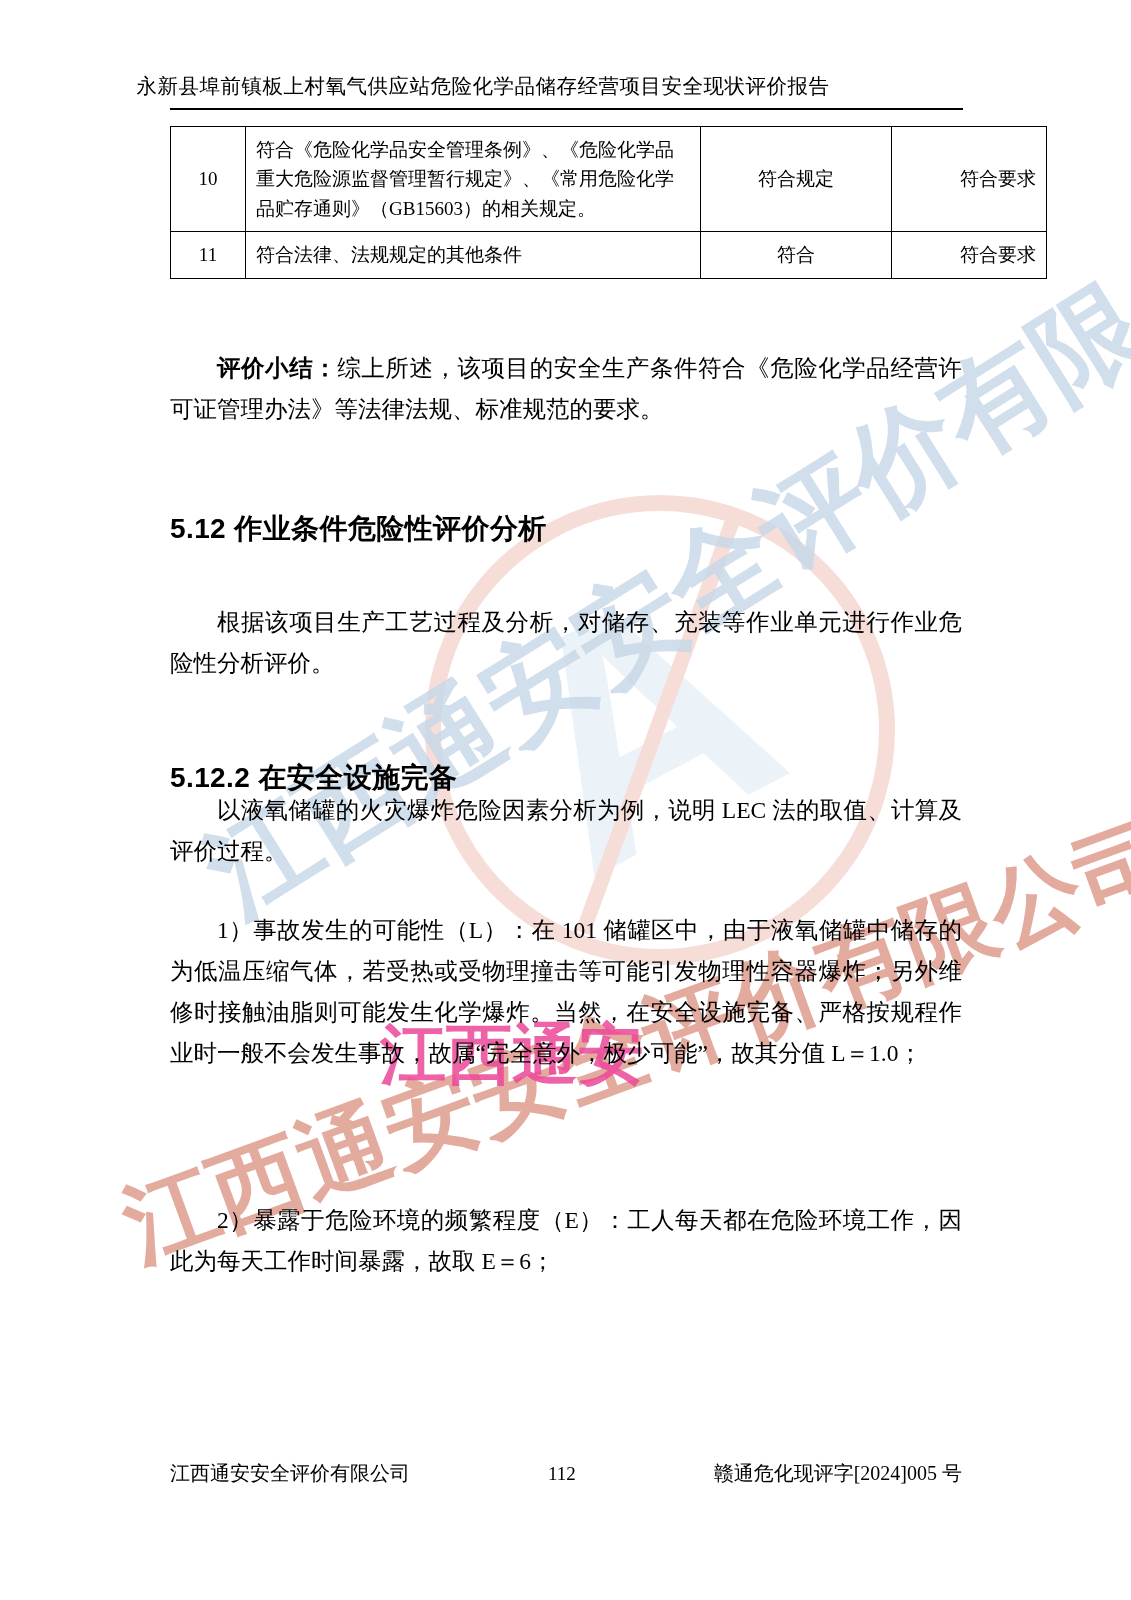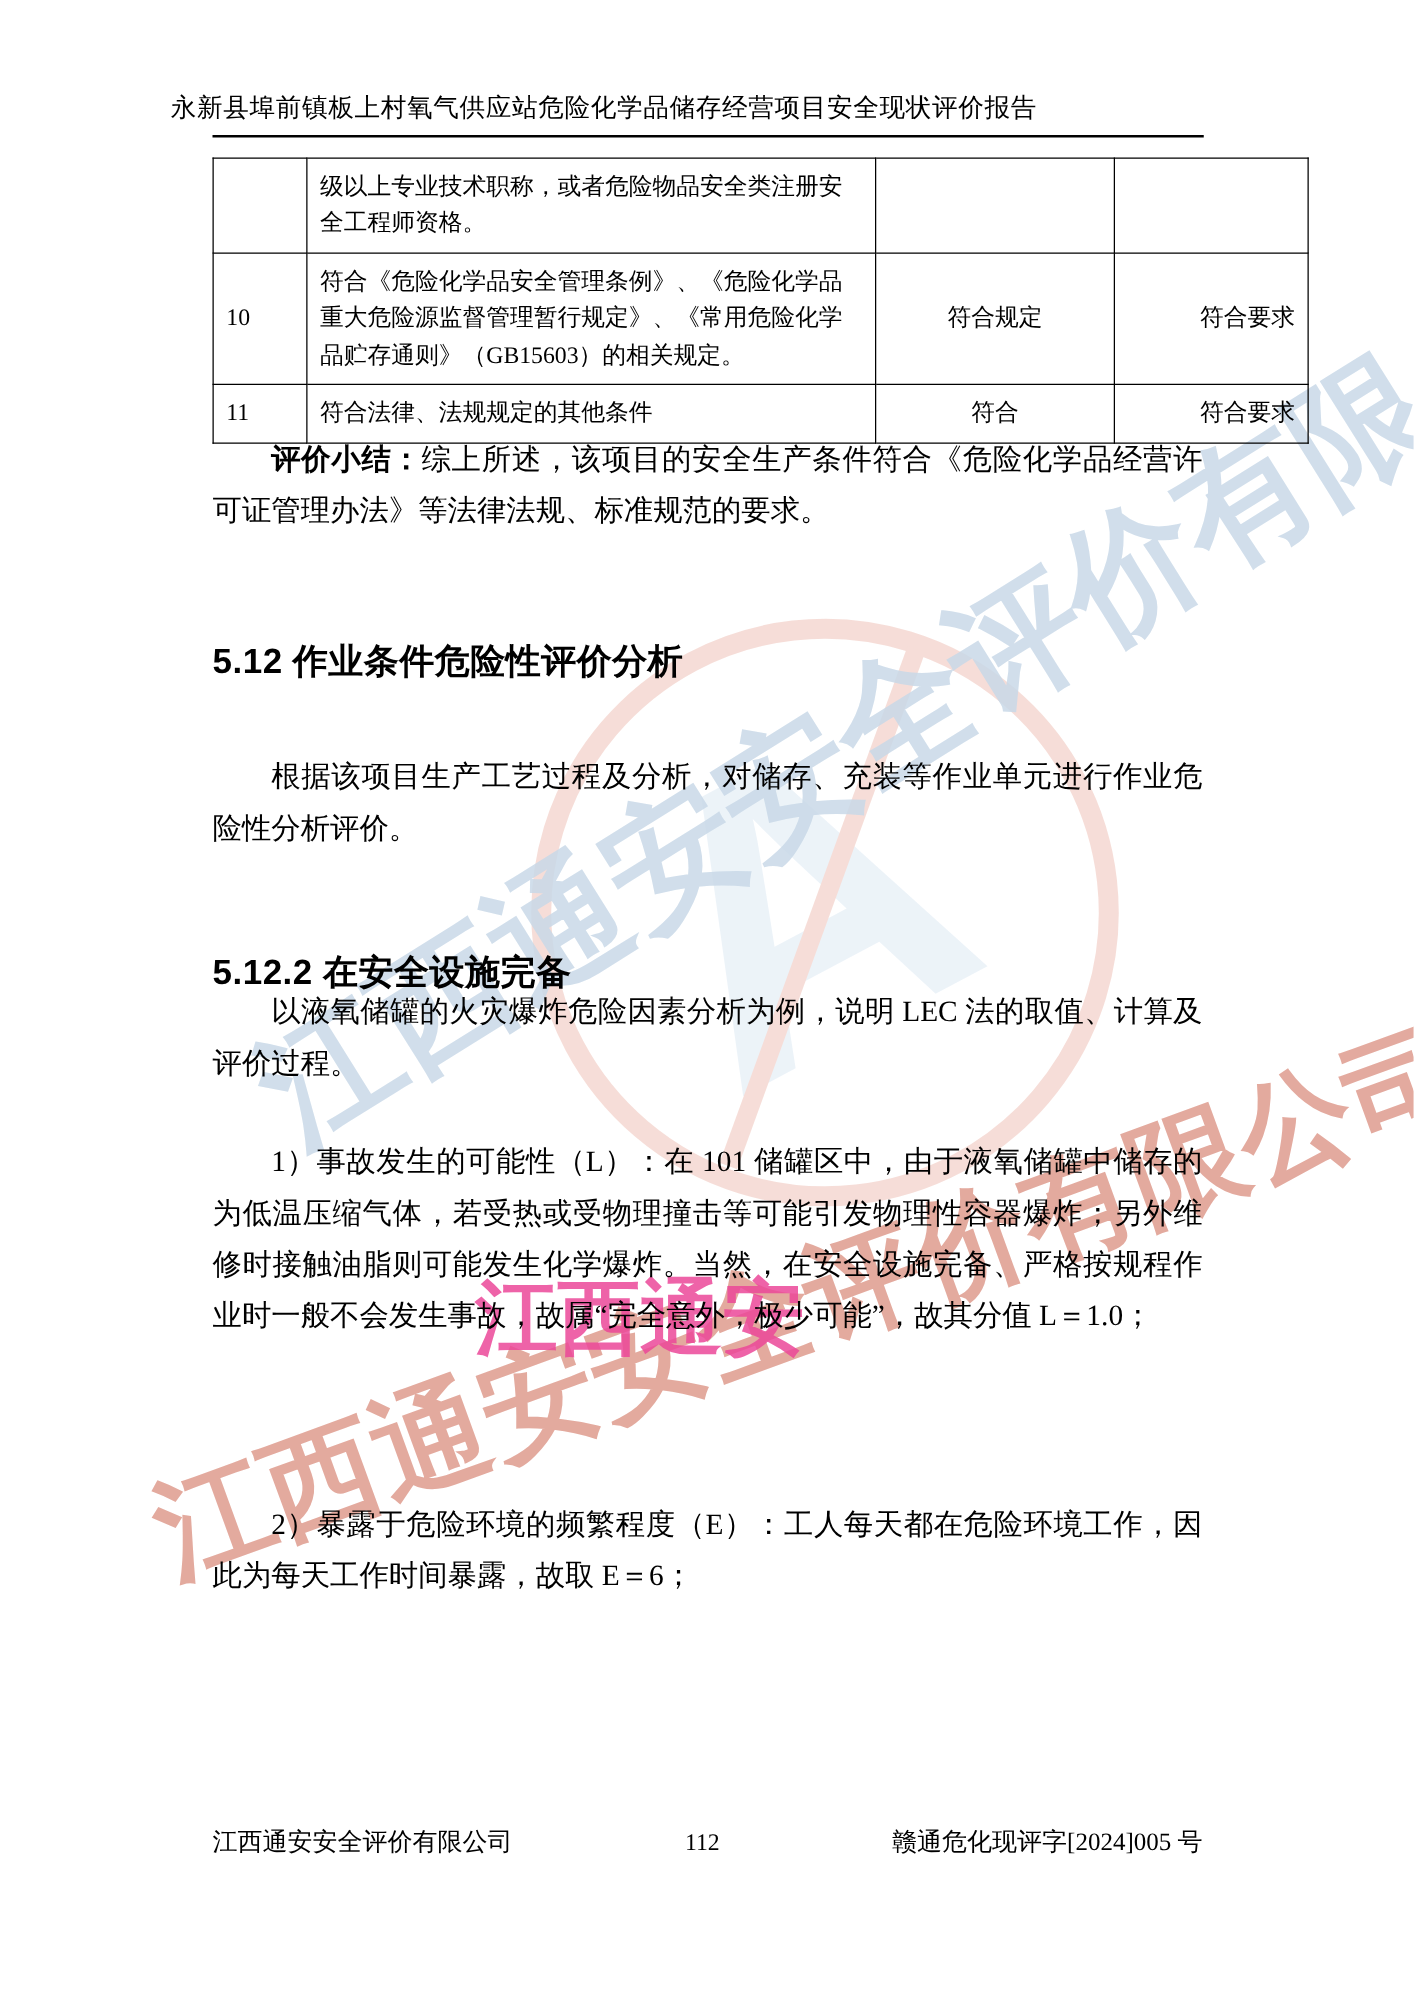--- a/index.html
+++ b/index.html
@@ -130,21 +130,21 @@
     border-collapse: collapse;
     table-layout: fixed;
   }
   .tbl td {
     border: 1.5px solid #000;
     padding: 8px 10px;
     font-size: 19px;
     line-height: 1.55;
     vertical-align: middle;
   }
-  .tbl .c-no { width: 54px; text-align: left; }
+  .tbl .c-no { width: 54px; text-align: center; }
   .tbl .c-item { width: 434px; text-align: left; }
   .tbl .c-mid { width: 170px; text-align: center; }
   .tbl .c-res { width: 134px; text-align: right; }
 
   
   .para {
     position: absolute;
     left: 170px;
     width: 792px;
     font-size: 23.5px;
@@ -193,26 +193,20 @@
   <div class="watermark wm-text2">江西通安安全评价有限公司</div>
   <div class="watermark wm-text3">江西通安</div>
 
   <div class="content">
 
     <div class="header">永新县埠前镇板上村氧气供应站危险化学品储存经营项目安全现状评价报告</div>
     <div class="header-rule"></div>
 
     <table class="tbl">
       <tbody>
-        <tr>
-          <td class="c-no"></td>
-          <td class="c-item">级以上专业技术职称，或者危险物品安全类注册安全工程师资格。</td>
-          <td class="c-mid"></td>
-          <td class="c-res"></td>
-        </tr>
         <tr>
           <td class="c-no">10</td>
           <td class="c-item">符合《危险化学品安全管理条例》、《危险化学品重大危险源监督管理暂行规定》、《常用危险化学品贮存通则》（GB15603）的相关规定。</td>
           <td class="c-mid">符合规定</td>
           <td class="c-res">符合要求</td>
         </tr>
         <tr>
           <td class="c-no">11</td>
           <td class="c-item">符合法律、法规规定的其他条件</td>
           <td class="c-mid">符合</td>

